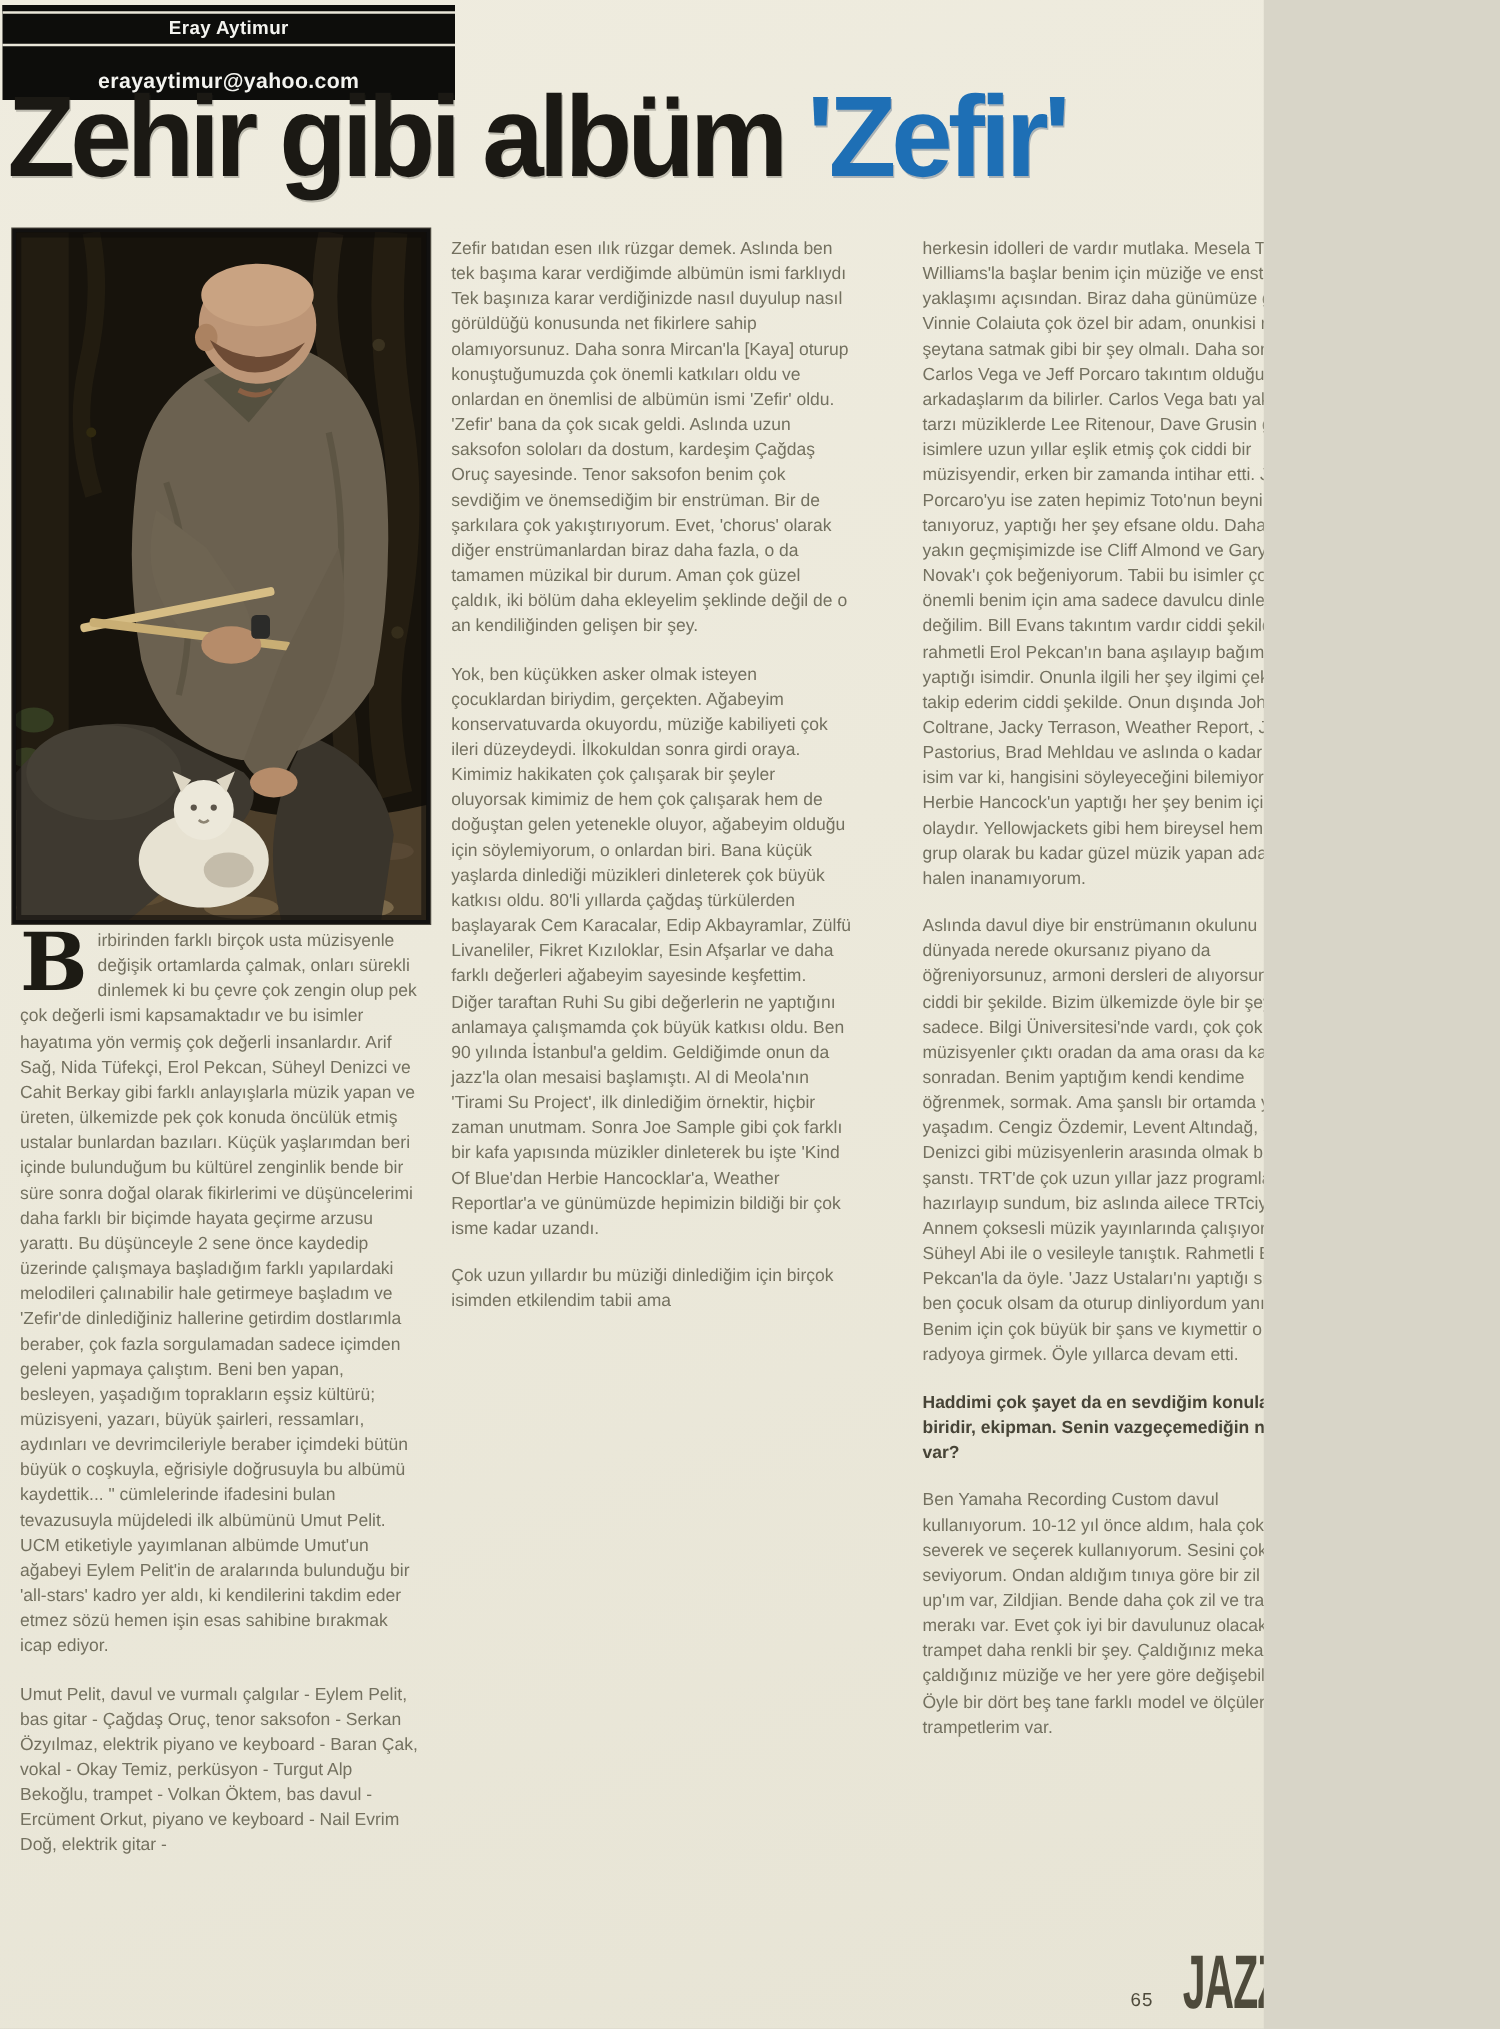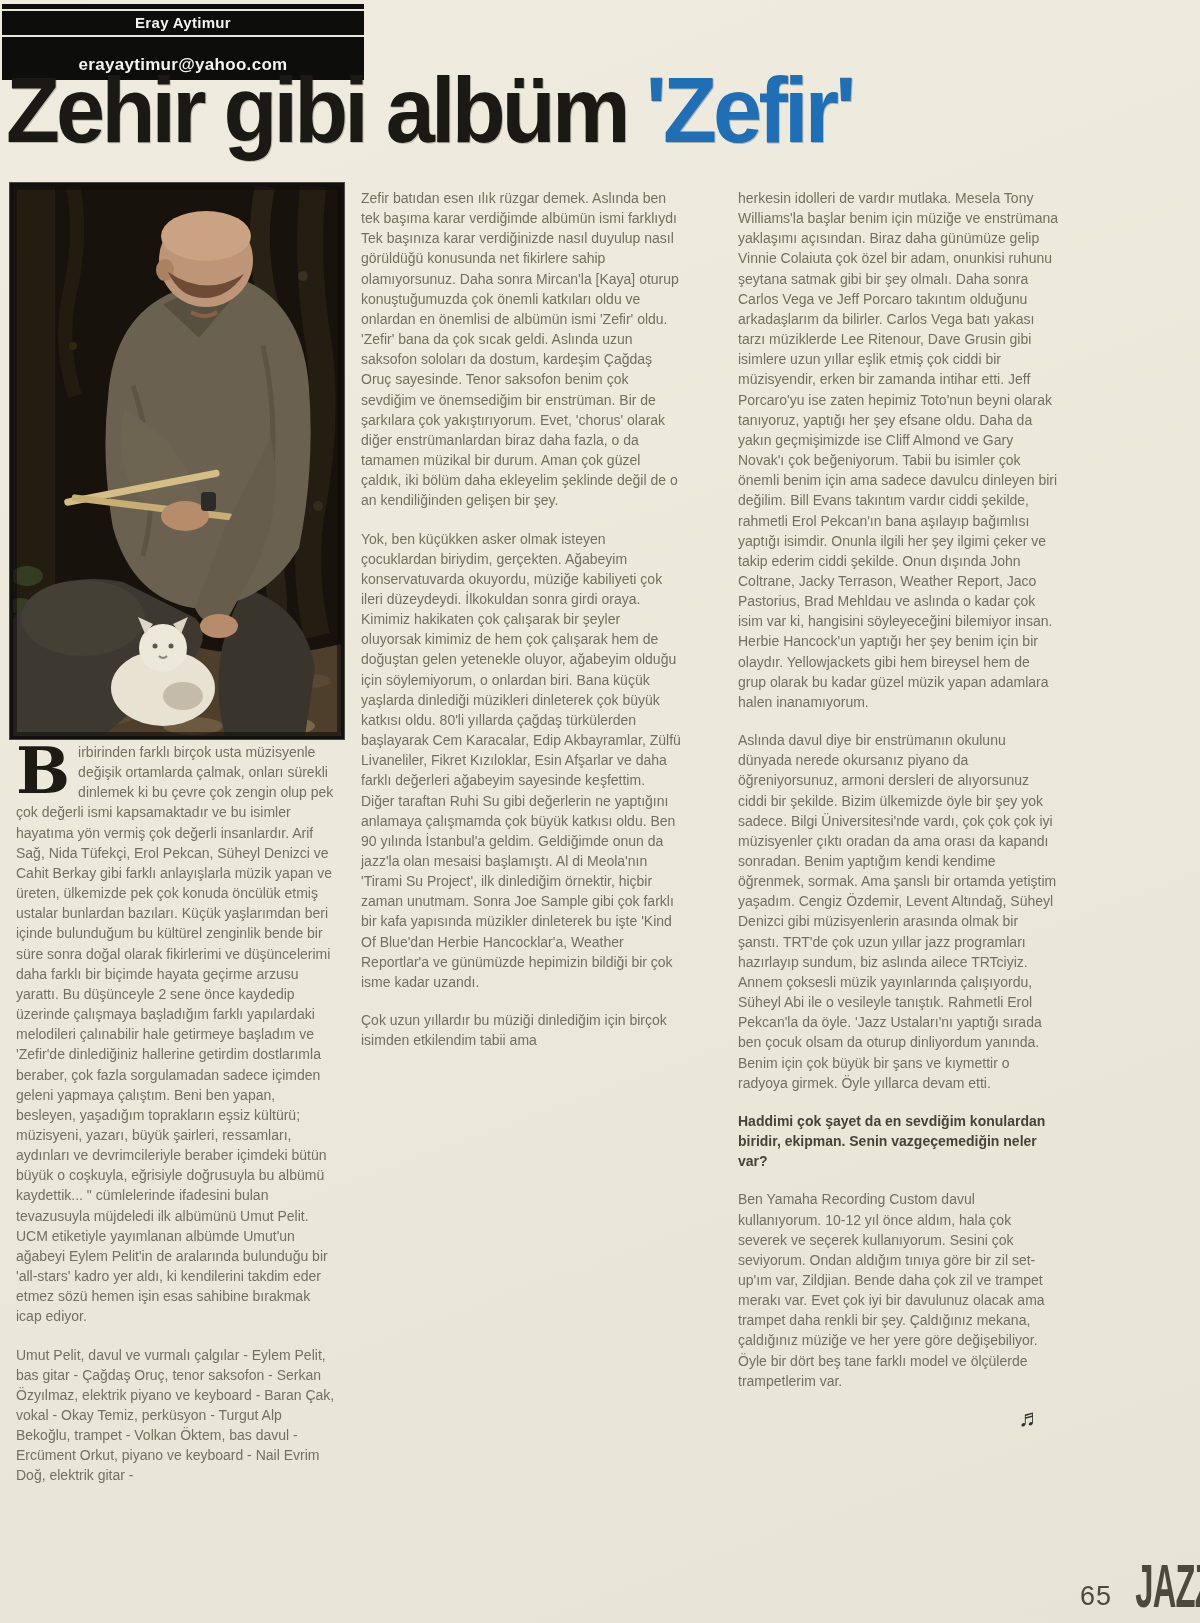--- a/index.html
+++ b/index.html
@@ -1,17 +1,17 @@
 <!DOCTYPE html>
 <html><head>
 <meta charset="utf-8">
 <style>
   html,body{margin:0;padding:0;background:#d8d5c8;}
   .page{
-    position:relative;width:1200px;height:1623px;overflow:hidden;
+    position:relative;width:1011px;height:1623px;overflow:hidden;
     background:linear-gradient(160deg,#efecdf 0%,#ece9db 45%,#e7e4d5 100%);
     font-family:"Liberation Sans",sans-serif;
   }
   
   .author-block{position:absolute;left:2px;top:4px;width:362px;background:#0d0d0b;}
   .author-block::before{content:"";display:block;height:5px;background:#0d0d0b;border-bottom:2px solid #e9e6d9;}
   .author-name{color:#f3f3ef;font-weight:bold;font-size:15px;text-align:center;padding:3px 0 4px;border-bottom:2px solid #e9e6d9;letter-spacing:.3px;}
   .author-email{color:#f3f3ef;font-weight:bold;font-size:17px;text-align:center;padding:18px 0 5px;letter-spacing:.3px;}
   
   .headline{
@@ -31,21 +31,21 @@
   .col1{left:16px;top:742px;width:322px;}
   .col2{left:361px;top:188px;width:320px;}
   .col3{left:738px;top:188px;width:322px;}
   .dropcap{
     float:left;font-family:"DejaVu Serif",serif;font-weight:bold;
     font-size:64px;line-height:.78;color:#1d1b14;margin:4px 8px 0 0;
   }
   .endnote{text-align:right;font-size:24px;color:#34322a;margin-top:-8px;padding-right:18px;}
   
   .footer{position:absolute;right:-14px;bottom:2px;white-space:nowrap;color:#4e4a3b;}
-  .pagenum{font-size:27px;vertical-align:6px;margin-right:1px;letter-spacing:1px;}
+  .pagenum{font-size:15px;vertical-align:6px;margin-right:1px;letter-spacing:1px;}
   .jazz{display:inline-block;font-size:42px;font-weight:bold;letter-spacing:-1px;transform:scale(.78,1.45);transform-origin:right bottom;}
 </style>
 </head>
 <body>
 
 <div class="page">
 
   <div class="author-block">
     <div class="author-name">Eray Aytimur</div>
     <div class="author-email">erayaytimur@yahoo.com</div>

